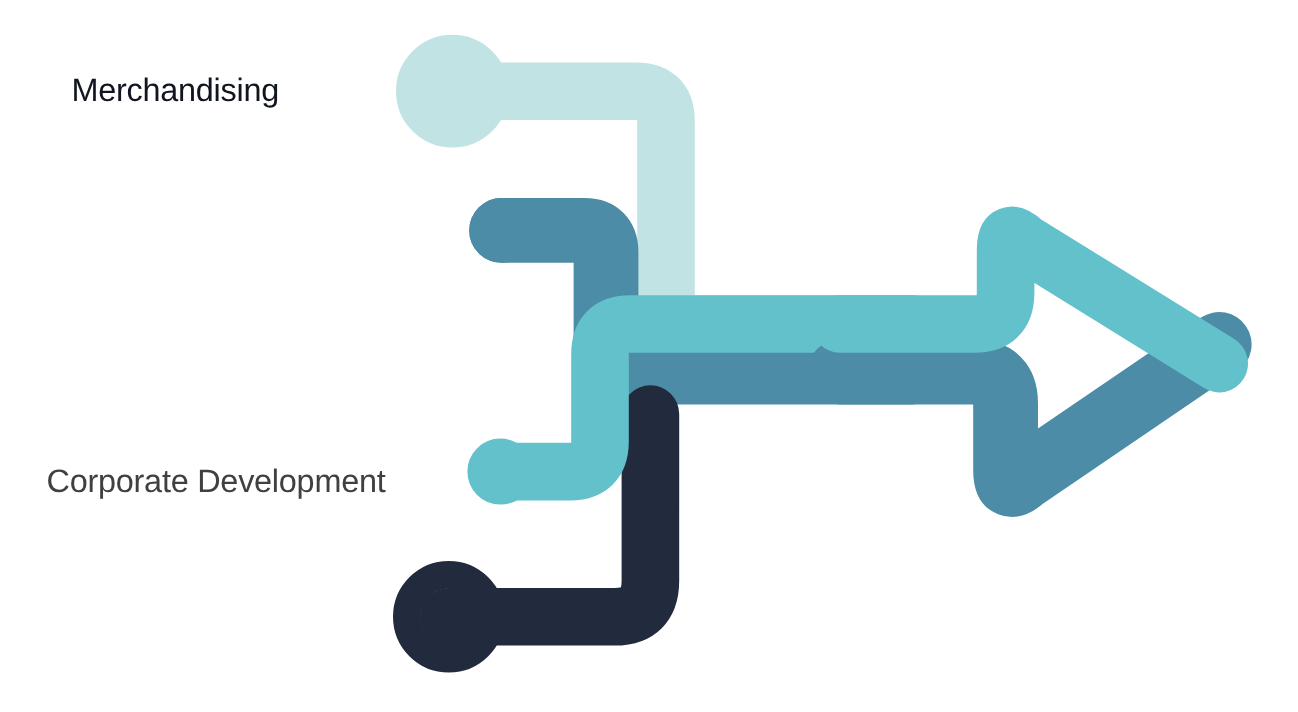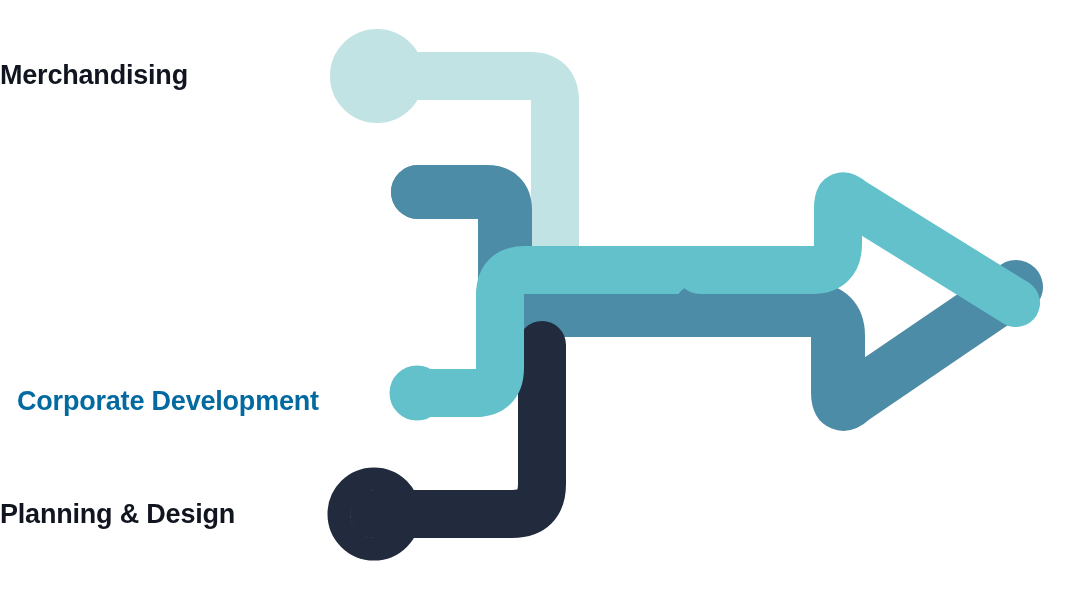--- a/index.html
+++ b/index.html
@@ -28,24 +28,24 @@
   }
   .labels-layer {
     position: absolute;
     left: 0;
     top: 0;
     width: 1082px;
     height: 593px;
   }
   .flow-label {
     position: absolute;
-    text-align: left;
+    text-align: center;
     color: #11151f;
     font-family: "Liberation Sans", sans-serif;
-    font-weight: bold;
+    font-weight: normal;
     font-size: 27px;
     line-height: 1.22;
     letter-spacing: -0.2px;
     white-space: pre-line;
   }
   .flow-label.lbl-merchandising {
     left: 0;
     top: 59px;
     width: 292px;
   }
@@ -105,17 +105,16 @@
     </g>
 
     <g>
       <path d="M 700 270 L 812 270 Q 838 270 838 244 L 838 208 Q 838 188 853 202 L 1016 303" fill="none" stroke="#62c1ca" stroke-width="48" stroke-linecap="round" stroke-linejoin="round"></path>
     </g>
 
   </svg>
 
   <div class="labels-layer">
     <div class="flow-label lbl-merchandising" style="color: rgb(17, 21, 31);">Merchandising</div>
-    <div class="flow-label lbl-corporate-development" style="color: #0369a1; padding-left: 17px;">Corporate Development</div>
-    <div class="flow-label lbl-planning-design" style="color: rgb(17, 21, 31);">Planning &amp; Design</div>
+    <div class="flow-label lbl-corporate-development" style="color: #404040;">Corporate Development</div>
   </div>
 
 </div>
 
 </body></html>

